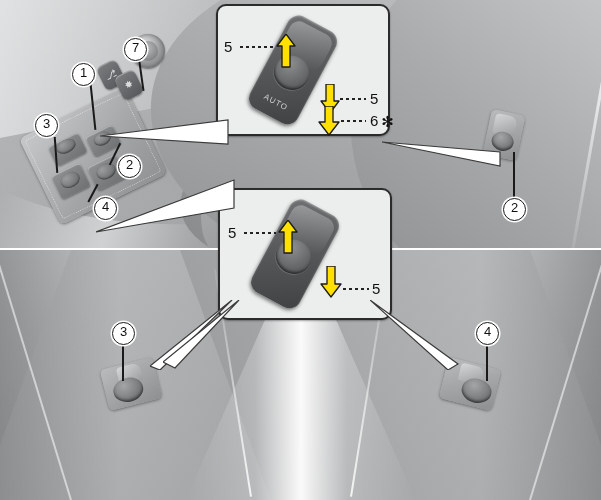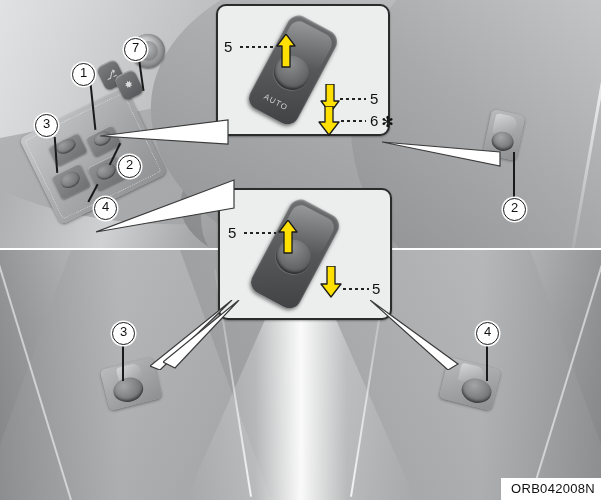--- a/index.html
+++ b/index.html
@@ -319,14 +319,13 @@
 
   <div class="lead" style="left:122px;top:343px;width:1.6px;height:38px;"></div>
   <div class="num" style="left:112px;top:322px;">3</div>
 
   <div class="lead" style="left:486px;top:343px;width:1.6px;height:38px;"></div>
   <div class="num" style="left:476px;top:322px;">4</div>
 
   <div class="lead" style="left:140px;top:55px;width:1.6px;height:36px;transform:rotate(-8deg);"></div>
   <div class="num" style="left:124px;top:38px;">7</div>
 
-  <div class="refcode">ORB042008N</div>
 </div>
 
 </body></html>

